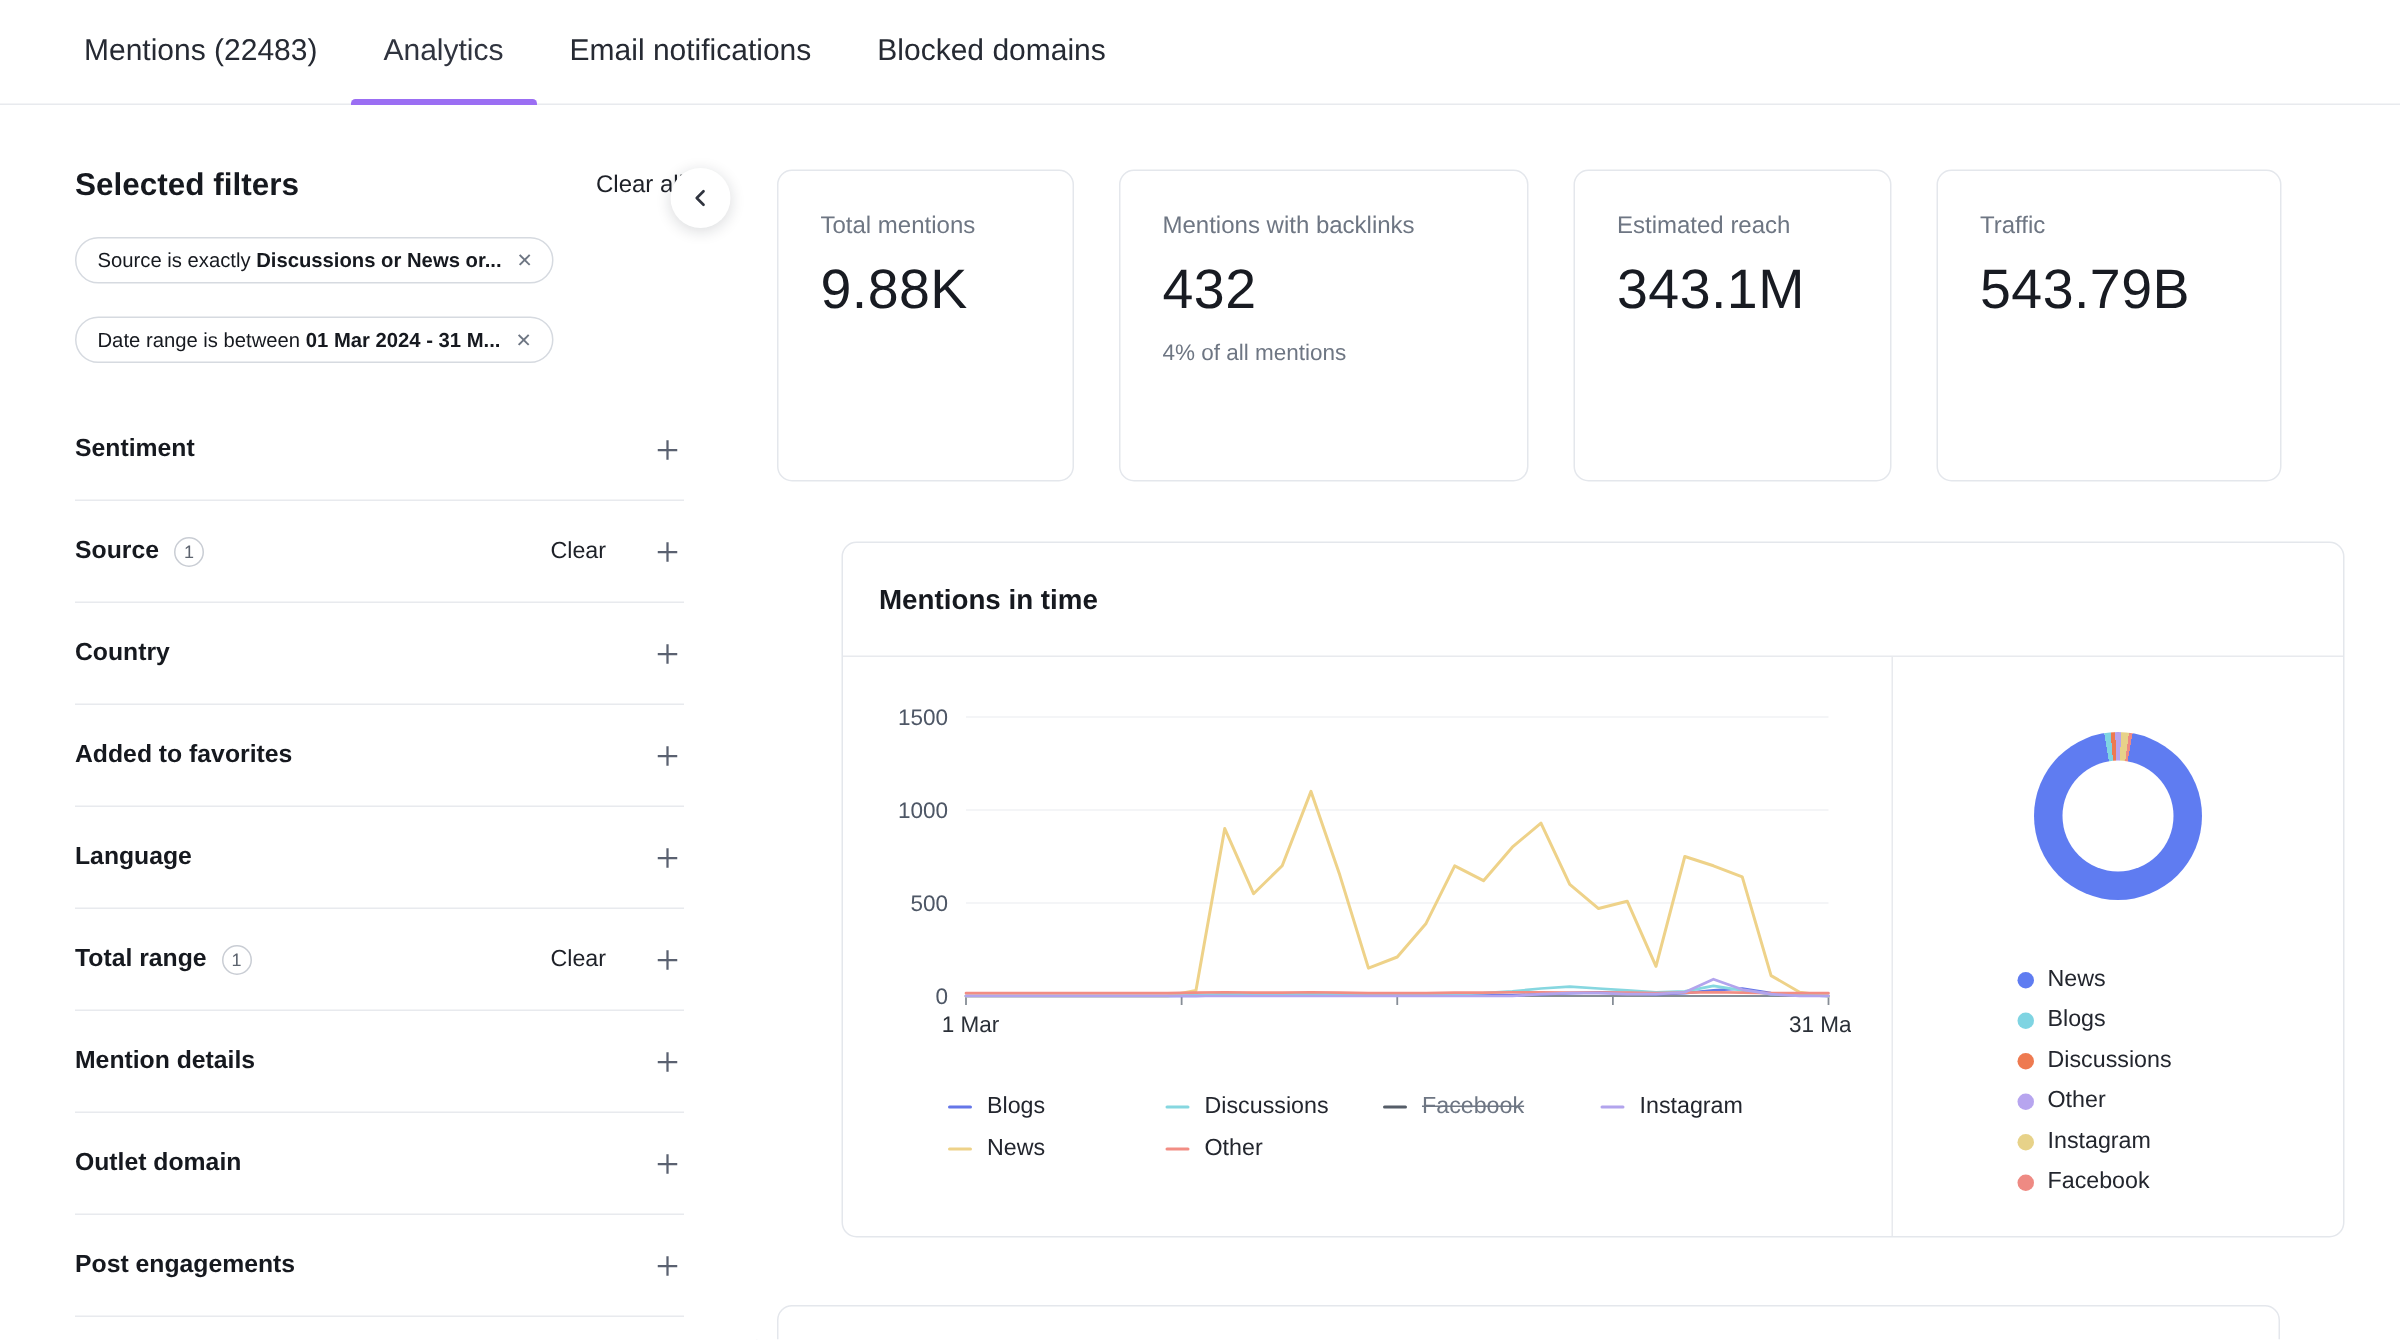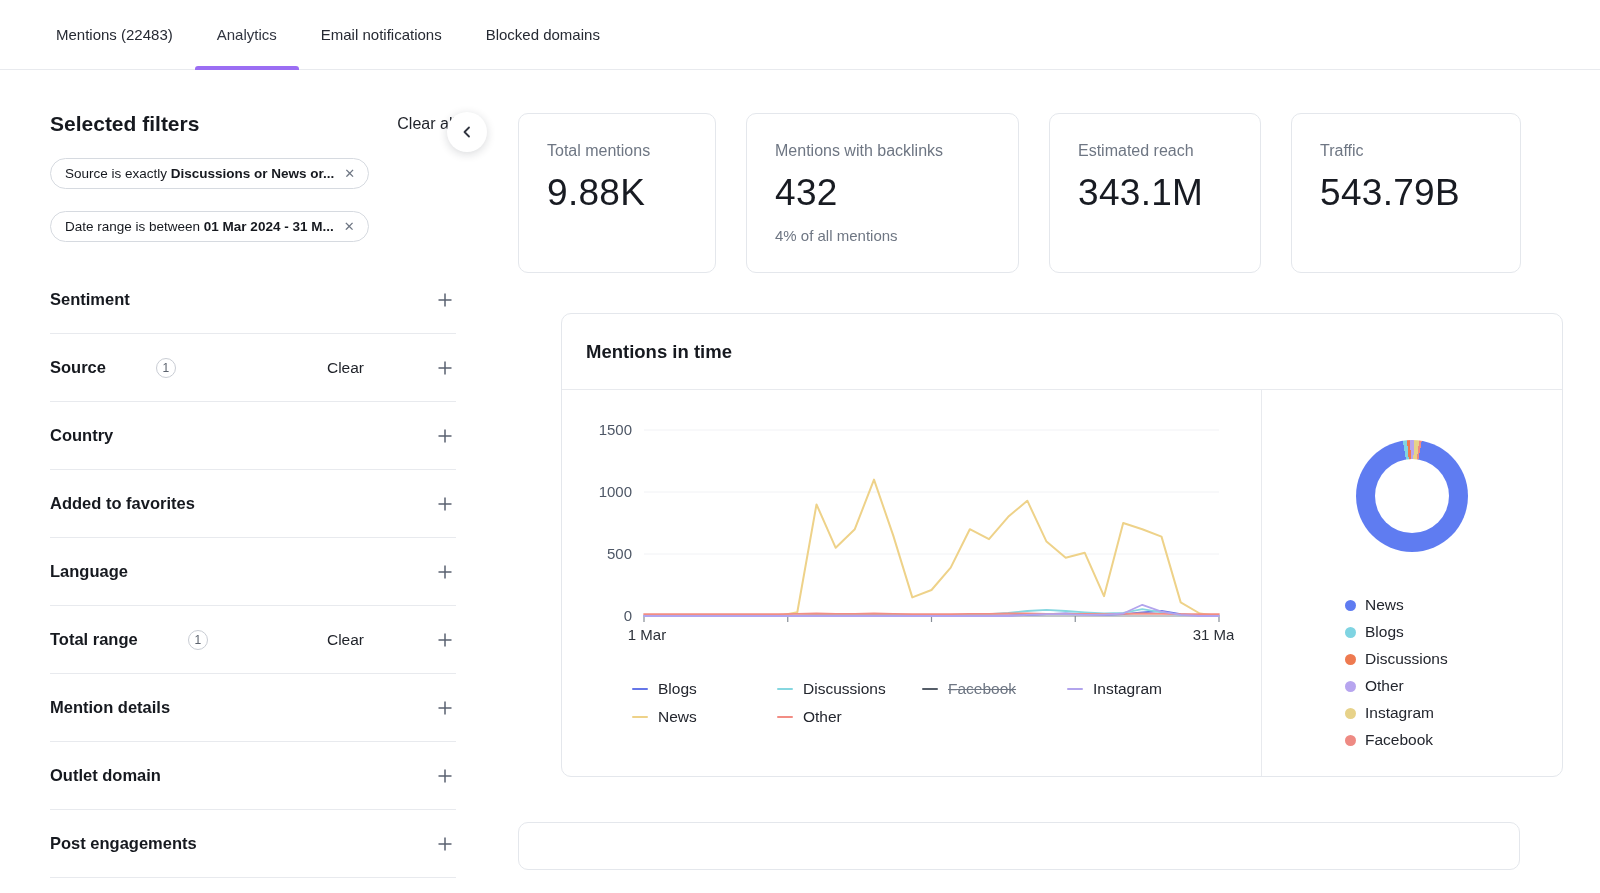--- a/index.html
+++ b/index.html
@@ -1,48 +1,48 @@
 <!DOCTYPE html>
 <html><head>
 <meta charset="utf-8">
 <style>
   *{margin:0;padding:0;box-sizing:border-box;}
   html,body{width:1600px;height:893px;}
   body{font-family:"Liberation Sans",sans-serif;background:#ffffff;color:#1a1d24;overflow:hidden;position:relative;}
 
   
   .tabs{height:70px;display:flex;align-items:stretch;padding-left:34px;border-bottom:1px solid #e8eaee;}
-  .tab{display:flex;align-items:center;padding:0 22px;font-size:15px;color:#262a33;cursor:pointer;position:relative;white-space:nowrap;}
+  .tab{display:flex;align-items:center;padding:0 22px;font-size:20px;color:#262a33;cursor:pointer;position:relative;white-space:nowrap;}
   .tab.active{color:#30343f;}
   .tab.active::after{content:"";position:absolute;left:0;right:0;bottom:-1px;height:4px;background:#9b6ef3;border-radius:3px 3px 0 0;}
 
   
   .sidebar{position:absolute;top:70px;left:0;bottom:0;width:505px;border-right:1px solid #e8eaee;padding:42px 48px 0 50px;background:#fff;}
   .sidebar-head{display:flex;justify-content:space-between;align-items:center;}
   .sidebar-head h2{font-size:21px;font-weight:700;color:#16191f;}
   .clear-all{font-size:16px;color:#1e2128;background:none;border:none;cursor:pointer;font-family:inherit;}
   .chips{margin-top:22px;display:flex;flex-direction:column;gap:22px;align-items:flex-start;}
   .chip{display:inline-flex;align-items:center;gap:10px;border:1px solid #d6dae0;border-radius:17px;padding:7px 13px 7px 14px;font-size:13.5px;color:#16191f;background:#fff;white-space:nowrap;}
   .chip b{font-weight:700;}
   .chip .x{color:#6e7683;font-size:13px;cursor:pointer;line-height:1;}
   .sections{margin-top:24px;}
-  .frow{display:flex;align-items:center;height:68px;border-bottom:1px solid #e8eaee;cursor:pointer;gap:40px;}
+  .frow{display:flex;align-items:center;height:68px;border-bottom:1px solid #e8eaee;cursor:pointer;}
   .flabel{font-size:16.5px;font-weight:700;color:#16191f;}
   .badge{width:20px;height:20px;border:1px solid #c9cdd4;border-radius:50%;font-size:12px;color:#5c636e;display:inline-flex;align-items:center;justify-content:center;margin-left:10px;}
   .fclear{margin-left:auto;font-size:15.5px;color:#1e2128;cursor:pointer;}
   .plus{margin-left:auto;display:inline-flex;align-items:center;justify-content:center;width:22px;height:22px;cursor:pointer;}
   .plus.after-clear{margin-left:30px;}
 
   
   .collapse-btn{position:absolute;left:447px;top:112px;width:40px;height:40px;border-radius:50%;background:#fff;border:none;box-shadow:0 2px 10px rgba(20,24,40,.16);cursor:pointer;display:flex;align-items:center;justify-content:center;z-index:5;}
 
   
   .main{position:absolute;left:468px;top:70px;right:0;bottom:0;padding:43px 0 0 50px;overflow:hidden;background:#fff;}
   .stat-cards{display:grid;grid-template-columns:198px 273px 212px 230px;gap:30px;}
-  .stat-card{border:1px solid #e4e7ec;border-radius:10px;height:160px;padding:28px;background:#fff;}
+  .stat-card{border:1px solid #e4e7ec;border-radius:10px;height:208px;padding:28px;background:#fff;}
   .stat-label{font-size:16px;color:#6e7683;}
   .stat-value{margin-top:12px;font-size:37px;color:#181b22;font-weight:400;letter-spacing:.3px;}
   .stat-sub{margin-top:13px;font-size:15px;color:#6e7683;}
 
   .chart-card{margin-top:40px;width:1002px;border:1px solid #e4e7ec;border-radius:10px;background:#fff;margin-left:43px;}
   .chart-card-header{padding:27px 24px 26px;border-bottom:1px solid #e8eaee;}
   .chart-card-header h3{font-size:18.5px;font-weight:700;color:#16191f;}
   .chart-card-body{display:flex;min-height:386px;}
   .line-chart-area{flex:1;padding:24px 8px 22px 22px;}
   .vdiv{width:1px;background:#e8eaee;}

